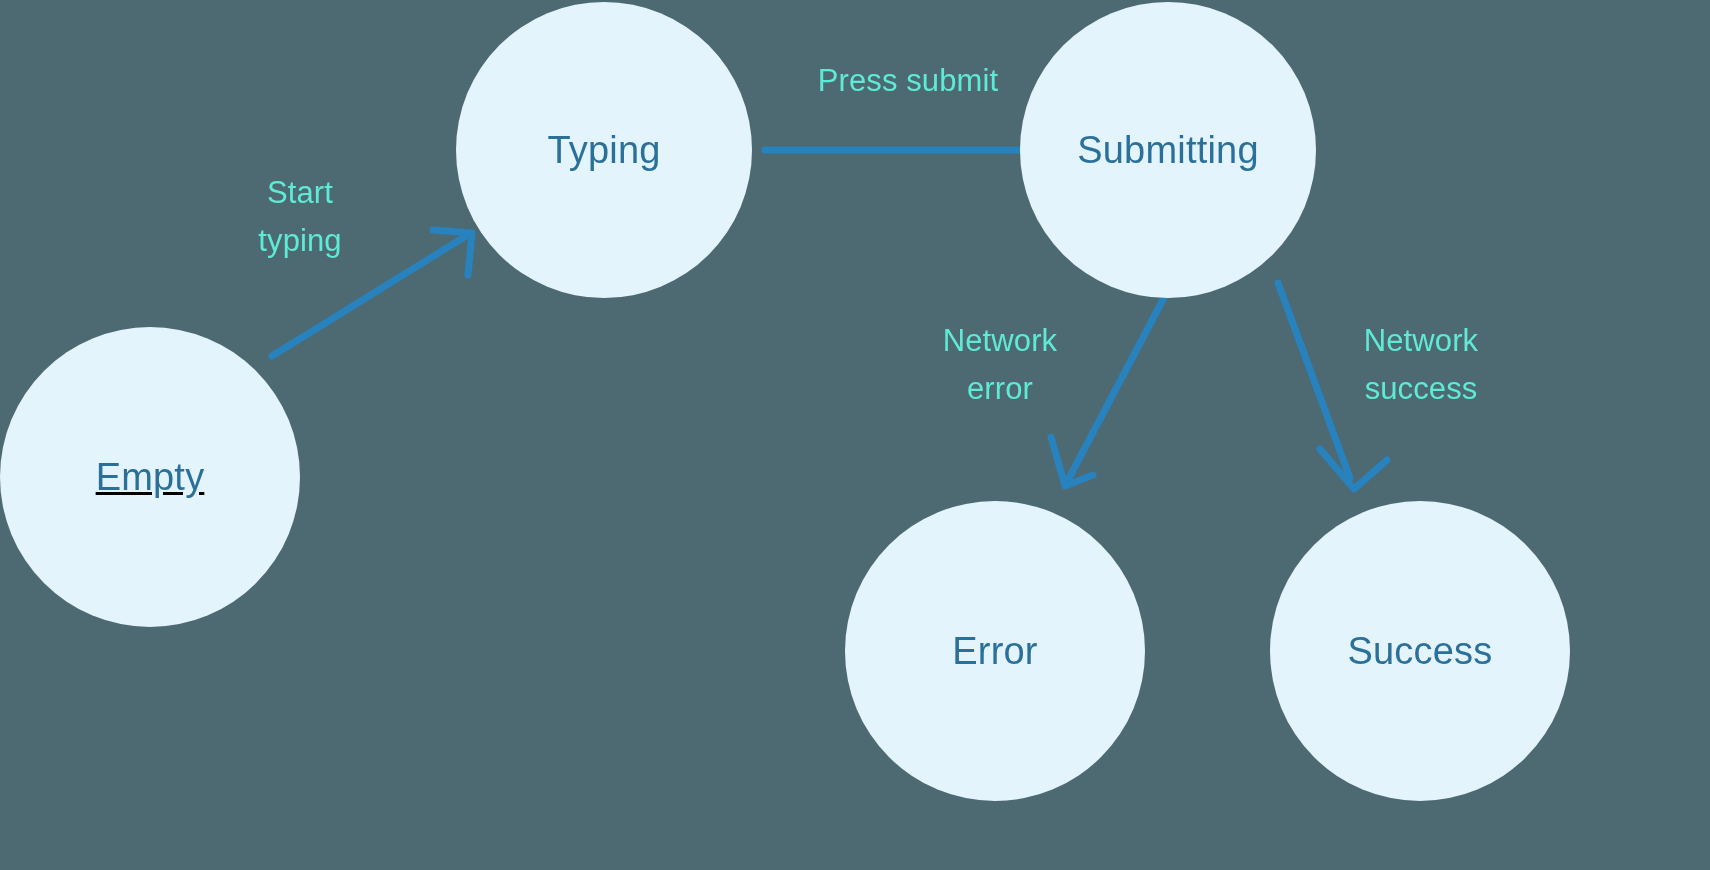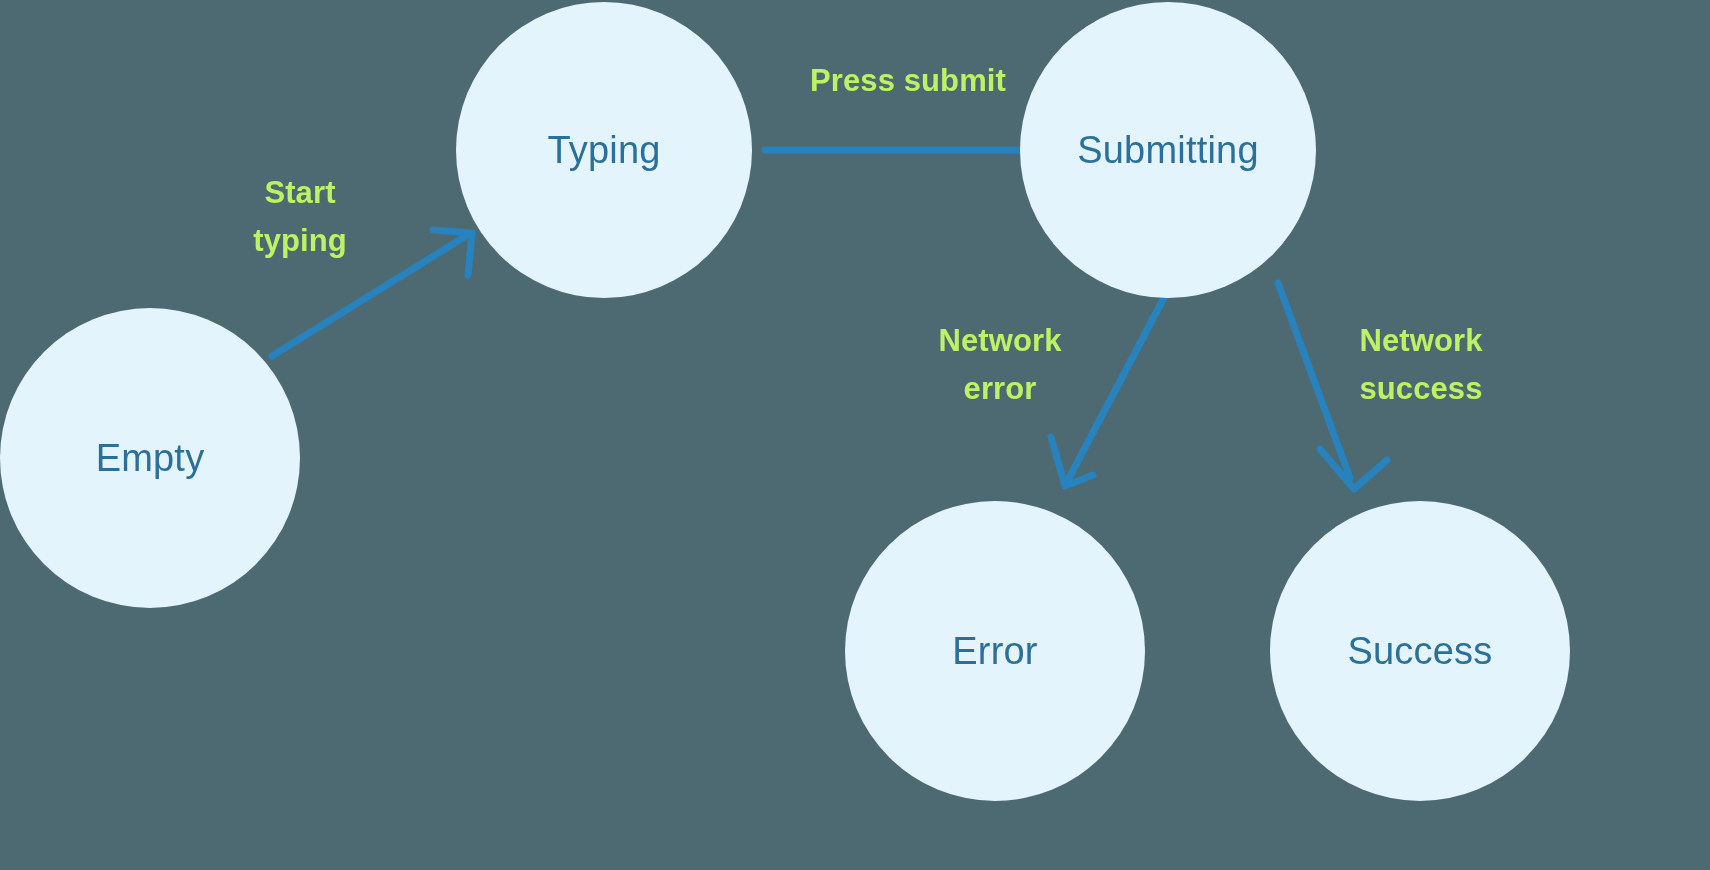--- a/index.html
+++ b/index.html
@@ -42,22 +42,22 @@
     font-weight: 400;
     color: #2b7099;
     letter-spacing: 0.2px;
     white-space: nowrap;
     line-height: 1;
   }
   .edge-label {
     position: absolute;
     font-family: "Liberation Sans", sans-serif;
     font-size: 31px;
-    font-weight: 700;
-    color: #bef264;
+    font-weight: 400;
+    color: #5eead4;
     line-height: 1.55;
     text-align: center;
     white-space: pre-line;
     letter-spacing: 0.1px;
   }
 </style>
 </head>
 <body>
 
 <div id="diagram-root">
@@ -78,21 +78,21 @@
       <line x1="1168" y1="290" x2="1068" y2="480" stroke="#2782bd" stroke-width="7" stroke-linecap="round"></line>
       <polyline points="1051,437 1065,486 1093,475" fill="none" stroke="#2782bd" stroke-width="7" stroke-linecap="round" stroke-linejoin="round"></polyline>
     </g>
 
     <g>
       <line x1="1278" y1="283" x2="1350" y2="478" stroke="#2782bd" stroke-width="7" stroke-linecap="round"></line>
       <polyline points="1320,449 1354,489 1387,460" fill="none" stroke="#2782bd" stroke-width="7" stroke-linecap="round" stroke-linejoin="round"></polyline>
     </g>
   </svg>
 
-  <div class="node-circle" style="left:0px; top:308px; width:300px; height:300px;">
+  <div class="node-circle" style="left:0px; top:327px; width:300px; height:300px;text-decoration:underline;">
     <span class="node-label">Empty</span>
   </div>
 
   <div class="node-circle" style="left:456px; top:2px; width:296px; height:296px;">
     <span class="node-label">Typing</span>
   </div>
 
   <div class="node-circle" style="left:1020px; top:2px; width:296px; height:296px;">
     <span class="node-label">Submitting</span>
   </div>

